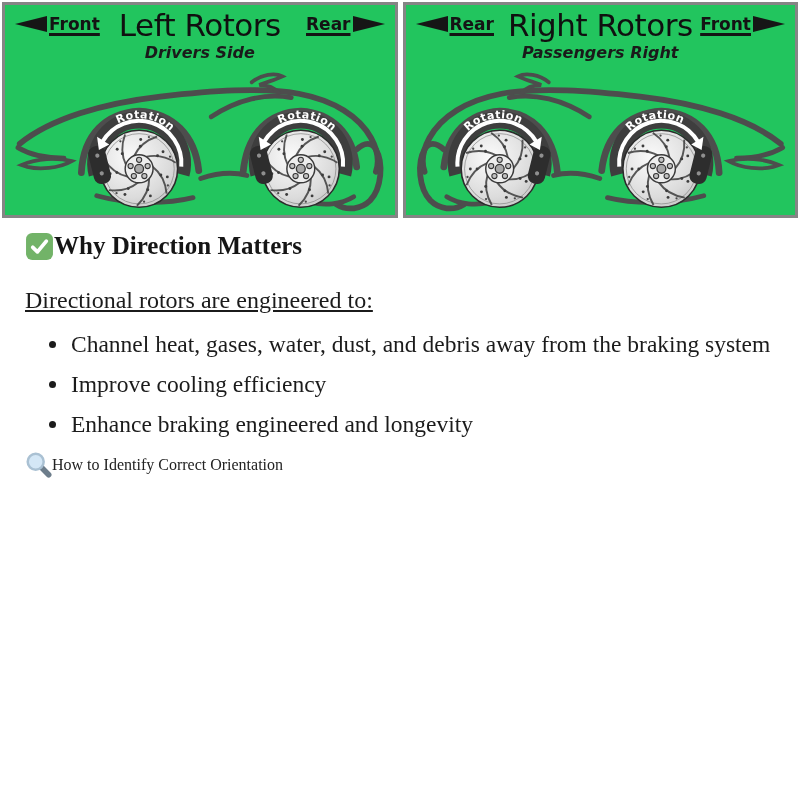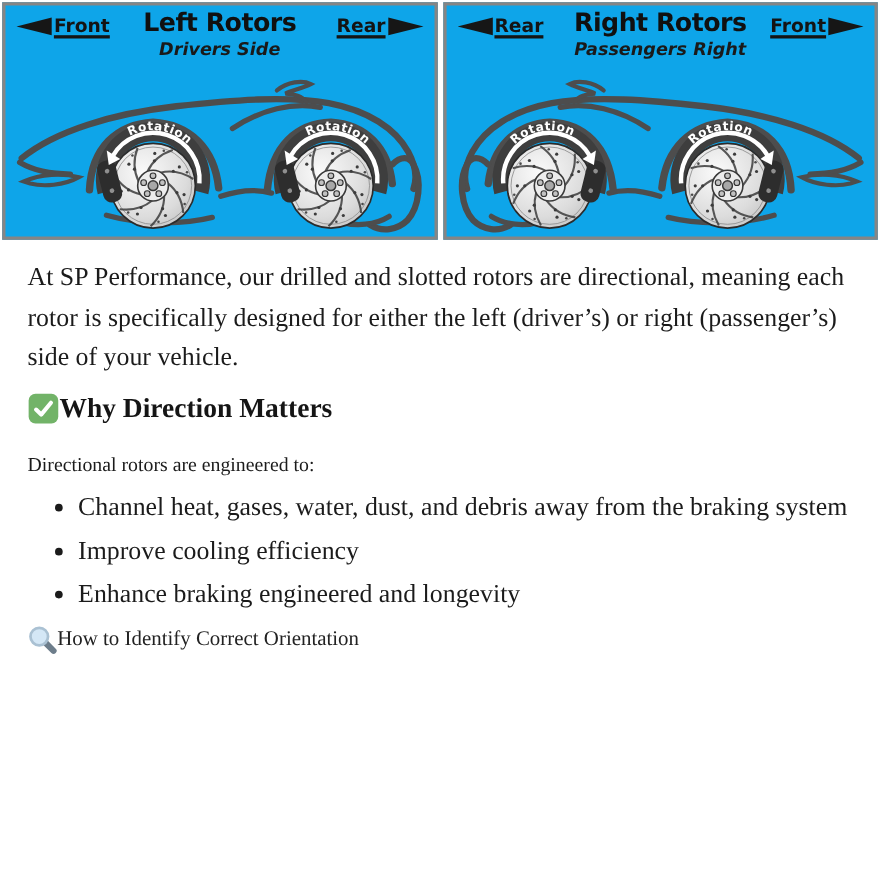--- a/index.html
+++ b/index.html
@@ -1,37 +1,37 @@
 <!DOCTYPE html>
 <html><head>
 <meta charset="utf-8">
 <style>
   html,body{margin:0;padding:0;background:#fff;width:800px;height:800px;overflow:hidden;}
   body{font-family:"Liberation Serif",serif;color:#1b1b1b;}
   .diagram-row{display:flex;gap:5px;padding:2px 2px 0 2px;}
-  .panel{flex:1;border:3px solid #858585;background:#0ea5e9;min-width:0;}
+  .panel{flex:1;border:3px solid #858585;background:#22c55e;min-width:0;}
   .panel-header{position:relative;height:56px;font-family:"DejaVu Sans",sans-serif;}
   .dir{position:absolute;top:9px;display:flex;align-items:center;gap:2px;font-weight:bold;font-size:17px;color:#141414;}
   .dir-left{left:10px;}
   .dir-right{right:10px;}
   .dir-label{text-decoration:underline;text-decoration-thickness:2.5px;text-underline-offset:3px;}
   .tri{width:0;height:0;border-top:8px solid transparent;border-bottom:8px solid transparent;display:inline-block;}
   .tri-left{border-right:32px solid #161616;}
   .tri-right{border-left:32px solid #161616;}
   .panel-titles{text-align:center;padding-top:5px;}
-  .panel-title{font-size:23px;font-weight:bold;line-height:1;letter-spacing:-0.5px;color:#101010;}
+  .panel-title{font-size:31px;font-weight:normal;line-height:1;letter-spacing:-0.5px;color:#101010;}
   .panel-subtitle{font-size:16px;font-weight:bold;font-style:italic;margin-top:2px;color:#1a1a1a;}
   .car-svg{display:block;width:100%;height:154px;}
   .content{padding:0 25px;}
   .intro{font-size:23.5px;line-height:1.56;margin:16px 0 0 0;}
   .heading{display:flex;align-items:center;gap:0;font-size:25px;line-height:1.2;color:#151515;}
   .heading-bold{font-weight:bold;margin:13px 0 0 0;}
-  .heading-regular{font-weight:normal;font-size:19px;margin:9px 0 0 0;color:#222;}
+  .heading-regular{font-weight:normal;font-size:16px;margin:9px 0 0 0;color:#222;}
   .emoji{flex:0 0 auto;display:block;}
-  .lead{font-size:18px;line-height:1.56;margin:21px 0 1px 0;}
+  .lead{font-size:24px;line-height:1.56;margin:21px 0 1px 0;text-decoration:underline;}
   ul{font-size:23.5px;line-height:1.56;padding-left:42px;}
   ul.benefits-list{margin:7px 0 0 0;}
   ul.steps-list{margin:19px 0 0 0;}
   li{margin:3px;padding-left:1px;}
 </style>
 </head>
 <body>
 
 <div class="page">
 
@@ -308,21 +308,20 @@
             <path id="tp-R-1" d="M 47.7 82.8 A 46.5 46.5 0 0 1 128.3 82.8" fill="none"></path>
             <text font-size="11.5" font-weight="bold" fill="#ffffff" font-family="DejaVu Sans, sans-serif" letter-spacing="0.5"><textPath href="#tp-R-1" startOffset="43%" text-anchor="middle">Rotation</textPath></text>
           </g>
         </svg>
     </section>
 
   </div>
 
   <div class="content">
 
-    <p class="intro">At SP Performance, our drilled and slotted rotors are directional, meaning each rotor is specifically designed for either the left (driver’s) or right (passenger’s) side of your vehicle.</p>
 
     <h2 class="heading heading-bold">
       <svg class="emoji" width="29" height="29" viewBox="0 0 28 28">
         <rect x="1" y="1" width="26" height="26" rx="6" fill="#72b368"></rect>
         <path d="M7.5 14.8 L12 19.2 L20.6 8.8" fill="none" stroke="#ffffff" stroke-width="3.6" stroke-linecap="round" stroke-linejoin="round"></path>
       </svg>
       <span>Why Direction Matters</span>
     </h2>
 
     <p class="lead">Directional rotors are engineered to:</p>

